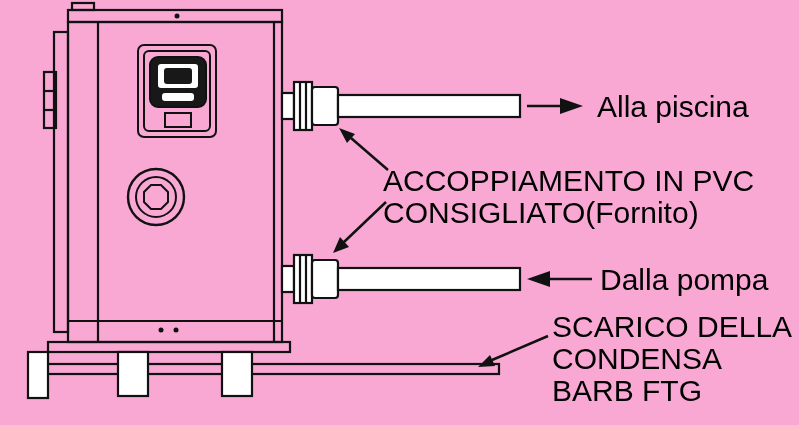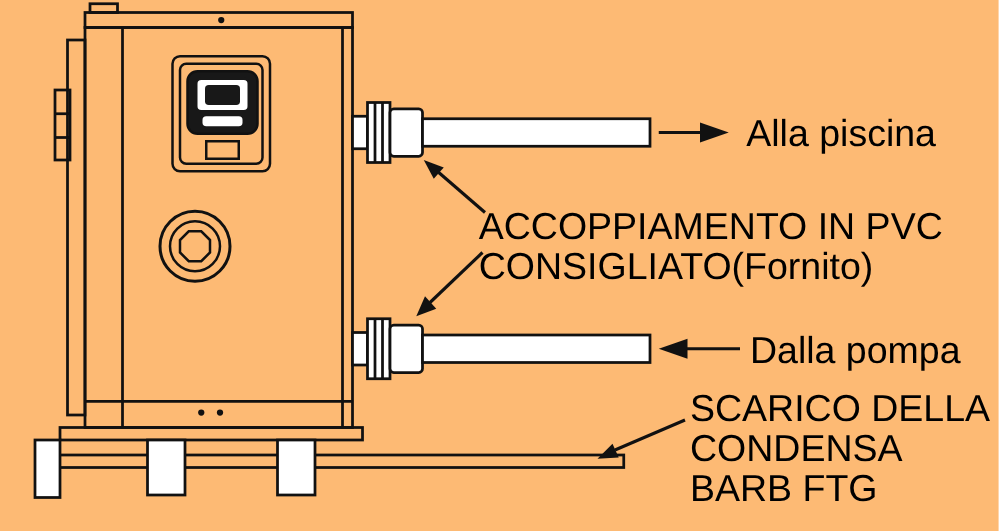--- a/index.html
+++ b/index.html
@@ -4,21 +4,21 @@
 <style>
   html, body {
     margin: 0;
     padding: 0;
     background: #ffffff;
   }
   #canvas {
     position: relative;
     width: 799px;
     height: 425px;
-    background: #fdba74;
+    background: #f9a8d4;
     overflow: hidden;
     font-family: "Liberation Sans", sans-serif;
   }
   svg { display: block; }
   svg text {
     font-family: "Liberation Sans", sans-serif;
     fill: #000000;
   }
   .lbl { font-size: 30px; }
 </style>

